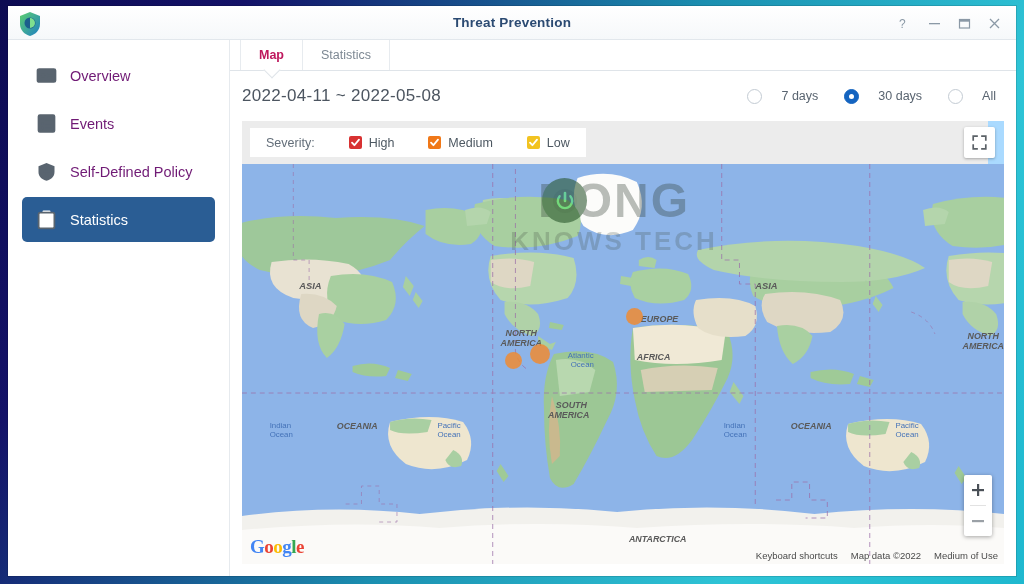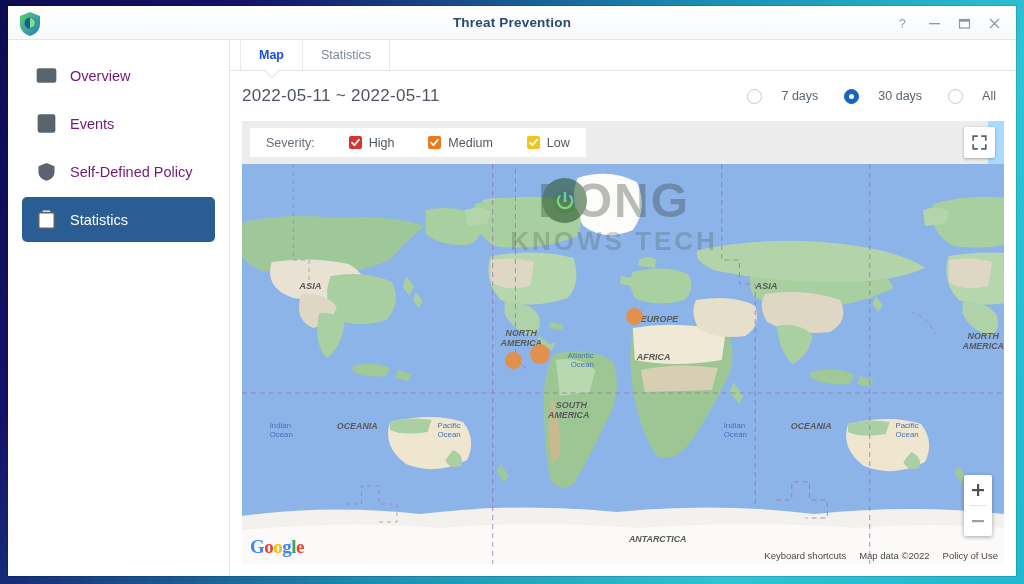--- a/index.html
+++ b/index.html
@@ -68,21 +68,21 @@
 
   
   #tabbar { height: 31px; flex: 0 0 31px; display: flex; align-items: stretch;
             border-bottom: 1px solid #dfe4e9; padding-left: 10px; position: relative; }
   .tab {
     position: relative; padding: 0 18px; display: flex; align-items: center;
     font-size: 12.5px; color: #7d8893; cursor: pointer;
     border-right: 1px solid #e7ebef;
   }
   .tab:first-child { border-left: 1px solid #e7ebef; }
-  .tab.active { color: #1d4ed8; font-weight: bold; }
+  .tab.active { color: #be185d; font-weight: bold; }
   .tab.active::after {
     content: ""; position: absolute; left: 50%; bottom: -6px; width: 11px; height: 11px;
     margin-left: -5.5px; background: #ffffff; border-left: 1px solid #dfe4e9;
     border-bottom: 1px solid #dfe4e9; transform: rotate(-45deg);
   }
 
   
   #range-row {
     height: 50px; flex: 0 0 50px; display: flex; align-items: center;
     padding: 0 20px 0 12px; gap: 14px;
@@ -284,21 +284,21 @@
         <div id="tabbar">
           <div class="tab active">
             <span>Map</span>
           </div>
           <div class="tab">
             <span>Statistics</span>
           </div>
         </div>
 
         <div id="range-row">
-          <div id="date-range">2022-05-11 ~ 2022-05-11</div>
+          <div id="date-range">2022-04-11 ~ 2022-05-08</div>
           <div id="range-options">
             <label class="radio-opt">
               <span class="radio-dot"></span>
               <span>7 days</span>
             </label>
             <label class="radio-opt checked">
               <span class="radio-dot"></span>
               <span>30 days</span>
             </label>
             <label class="radio-opt">
@@ -512,21 +512,21 @@
                   <svg width="16" height="16" viewBox="0 0 16 16">
                       <rect x="2" y="7" width="12" height="2.2" fill="#9aa0a6"></rect>
                     </svg>
                 </div>
               </div>
 
               <div id="google-logo"><span style="color: rgb(66, 133, 244);">G</span><span style="color: rgb(234, 67, 53);">o</span><span style="color: rgb(251, 188, 5);">o</span><span style="color: rgb(66, 133, 244);">g</span><span style="color: rgb(52, 168, 83);">l</span><span style="color: rgb(234, 67, 53);">e</span></div>
               <div id="attrib">
                 <span class="lnk">Keyboard shortcuts</span>
                 <span>Map data ©2022</span>
-                <span class="lnk">Policy of Use</span>
+                <span class="lnk">Medium of Use</span>
               </div>
 
             </div>
           </div>
         </div>
 
       </section>
     </div>
   </div>
 </div>

